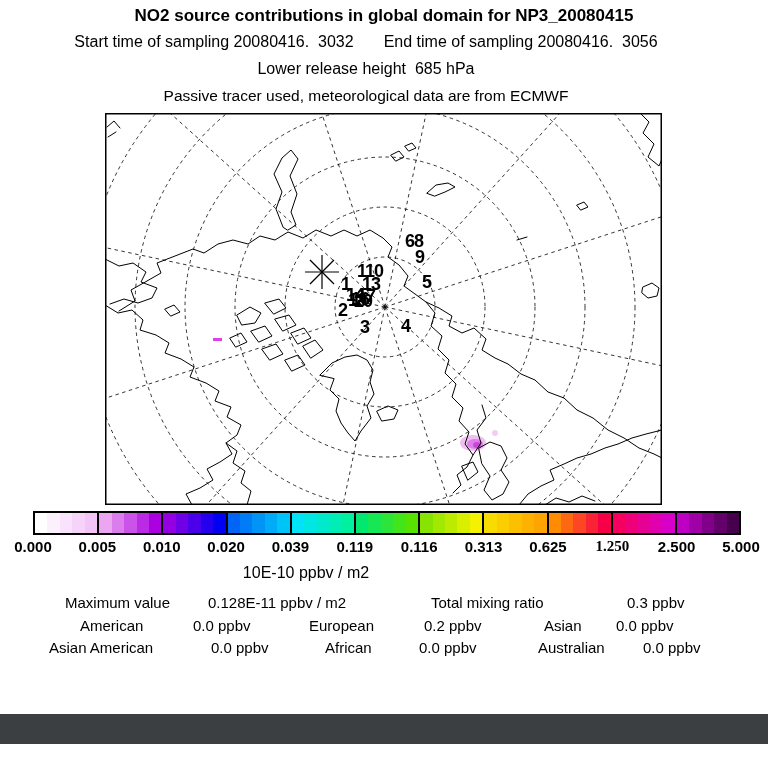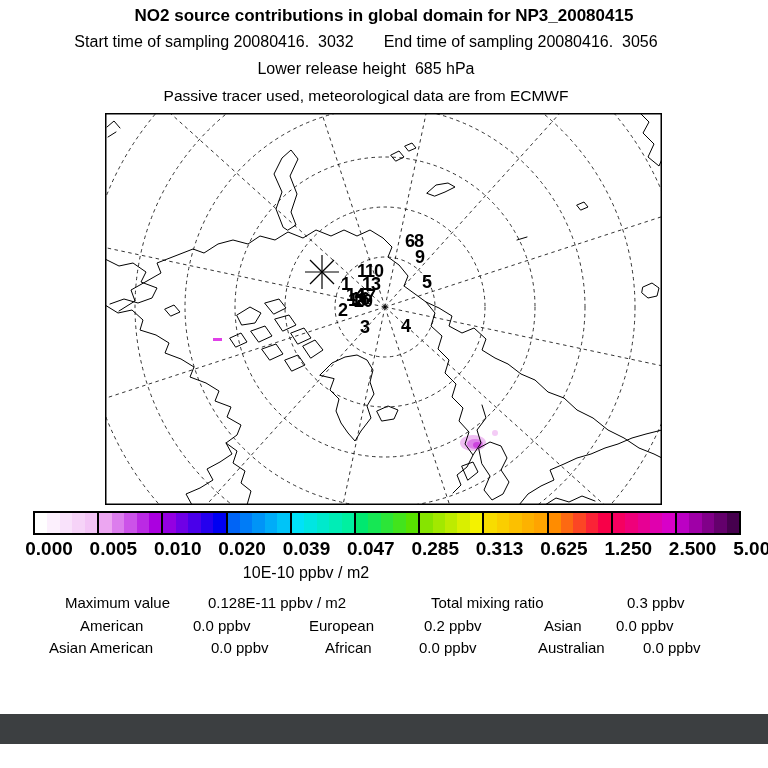--- a/index.html
+++ b/index.html
@@ -13,21 +13,21 @@
   #hdr-line4{top:87px;font-size:15.5px;}
   .hdr-row span{white-space:pre;}
   #map-svg{position:absolute;left:105px;top:113px;}
   .station-label{font:bold 18px "Liberation Sans",sans-serif;fill:#000;letter-spacing:-1px;}
   #colorbar{position:absolute;left:33px;top:511px;width:708px;height:24px;
             border:2px solid #000;box-sizing:border-box;display:flex;}
   .cb-seg{flex:1;display:flex;border-left:2px solid #000;}
   .cb-seg:first-child{border-left:none;}
   .cb-step{flex:1;}
   #cb-ticks{position:absolute;left:33px;top:538px;width:708px;height:18px;}
-  .cb-tick{position:absolute;transform:translateX(-50%);font-size:19px;font-weight:bold;white-space:nowrap;margin-left:16px;}
+  .cb-tick{position:absolute;transform:translateX(-50%);font-size:15px;font-weight:bold;white-space:nowrap;}
   #cb-units{position:absolute;left:0;top:564px;width:612px;text-align:center;font-size:16px;}
   .stat{position:absolute;font-size:15px;white-space:pre;}
   #bottom-bar{position:absolute;left:0;top:714px;width:768px;height:30px;background:#3c3f41;}
 </style>
 </head>
 <body>
 
 <div id="root">
 
   <div id="hdr-title" class="hdr">NO2 source contributions in global domain for NP3_20080415</div>
@@ -219,25 +219,25 @@
         <div class="cb-step" style="background: rgb(100, 0, 108);"></div>
         <div class="cb-step" style="background: rgb(70, 0, 78);"></div>
       </div>
     </div>
   <div id="cb-ticks">
       <span class="cb-tick" style="left: 0%;">0.000</span>
       <span class="cb-tick" style="left: 9.09091%;">0.005</span>
       <span class="cb-tick" style="left: 18.1818%;">0.010</span>
       <span class="cb-tick" style="left: 27.2727%;">0.020</span>
       <span class="cb-tick" style="left: 36.3636%;">0.039</span>
-      <span class="cb-tick" style="left: 45.4545%;">0.047</span>
-      <span class="cb-tick" style="left: 54.5455%;">0.285</span>
+      <span class="cb-tick" style="left: 45.4545%;">0.119</span>
+      <span class="cb-tick" style="left: 54.5455%;">0.116</span>
       <span class="cb-tick" style="left: 63.6364%;">0.313</span>
       <span class="cb-tick" style="left: 72.7273%;">0.625</span>
-      <span class="cb-tick" style="left: 81.8182%;">1.250</span>
+      <span class="cb-tick" style="left: 81.8182%; font-family: Liberation Serif, serif;">1.250</span>
       <span class="cb-tick" style="left: 90.9091%;">2.500</span>
       <span class="cb-tick" style="left: 100%; text-align: center;">5.000</span>
     </div>
   <div id="cb-units">10E-10 ppbv / m2</div>
 
   <span class="stat" style="left:65px;top:594px;">Maximum value</span>
   <span class="stat" style="left:208px;top:594px;">0.128E-11 ppbv / m2</span>
   <span class="stat" style="left:431px;top:594px;">Total mixing ratio</span>
   <span class="stat" style="left:627px;top:594px;">0.3 ppbv</span>
 

